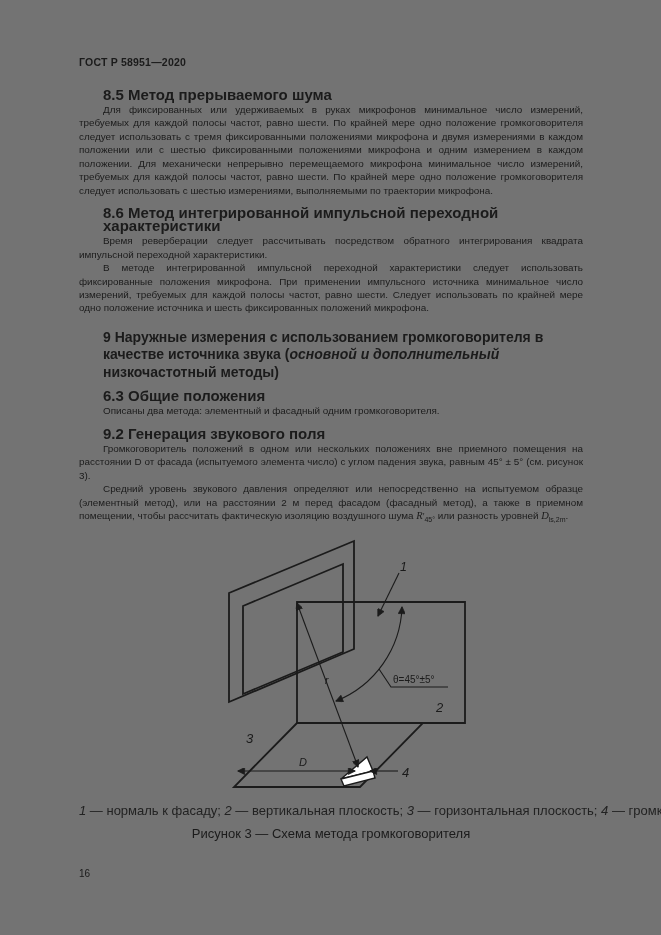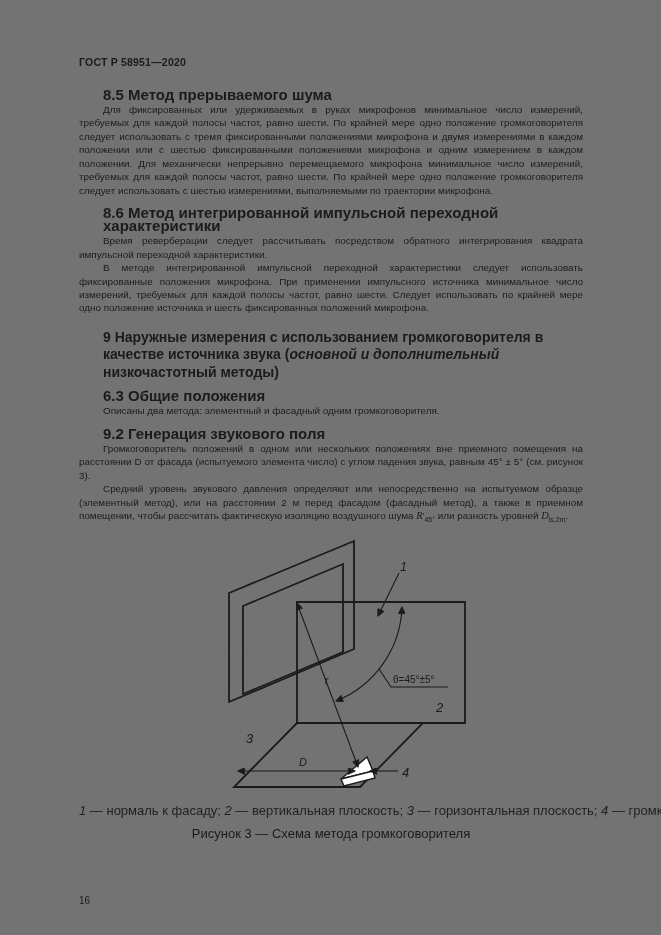--- a/index.html
+++ b/index.html
@@ -49,21 +49,20 @@
     font-size:13px;line-height:10px;color:#222;
     text-align:center;white-space:nowrap;
   }
   .caption{
     position:absolute;left:79px;top:826px;width:504px;
     font-size:13px;text-align:center;
   }
   .pagenum{
     position:absolute;left:79px;top:868px;
     font-size:10px;
-    margin-top:27px;
   }
   svg text{fill:#1b1b1b;}
   svg path, svg line{stroke:#1b1b1b;}
 </style>
 </head>
 <body>
 
 <div class="page">
 
   <div class="doc-code">ГОСТ Р 58951—2020</div>

